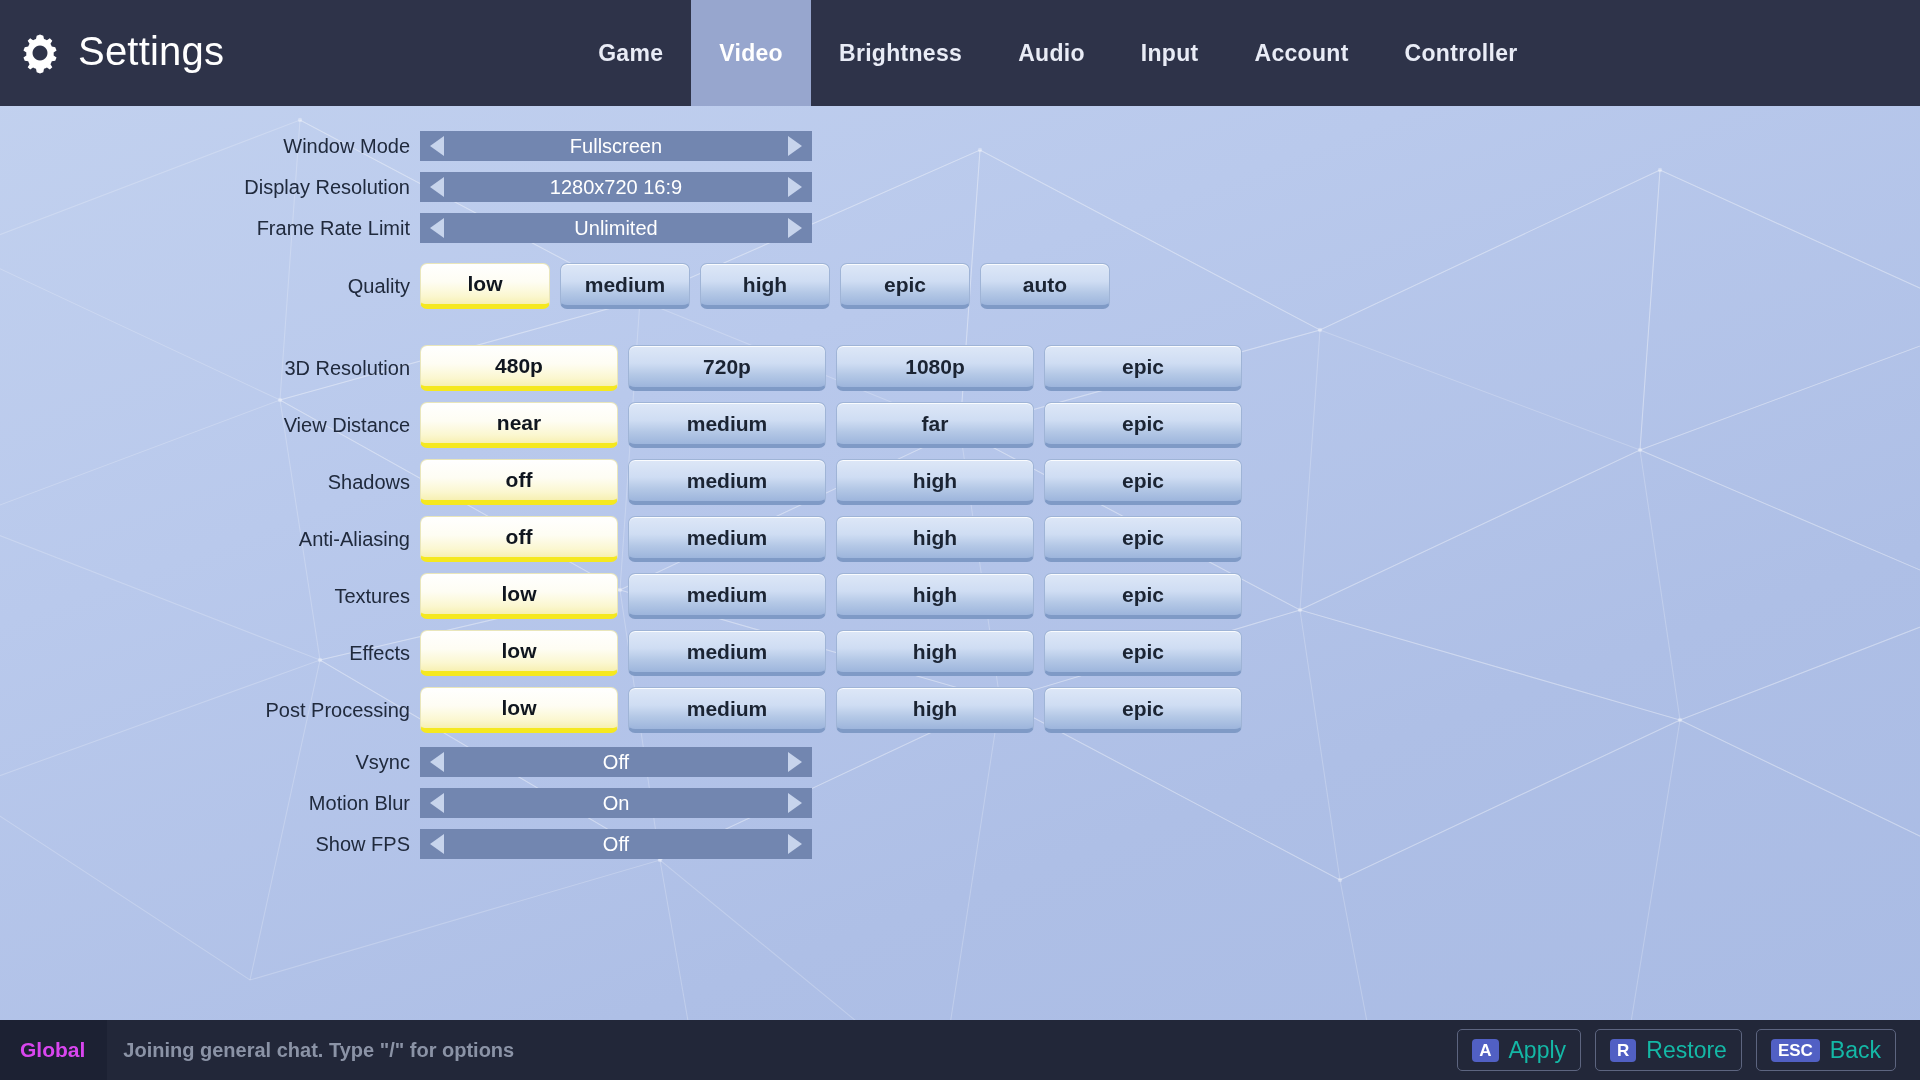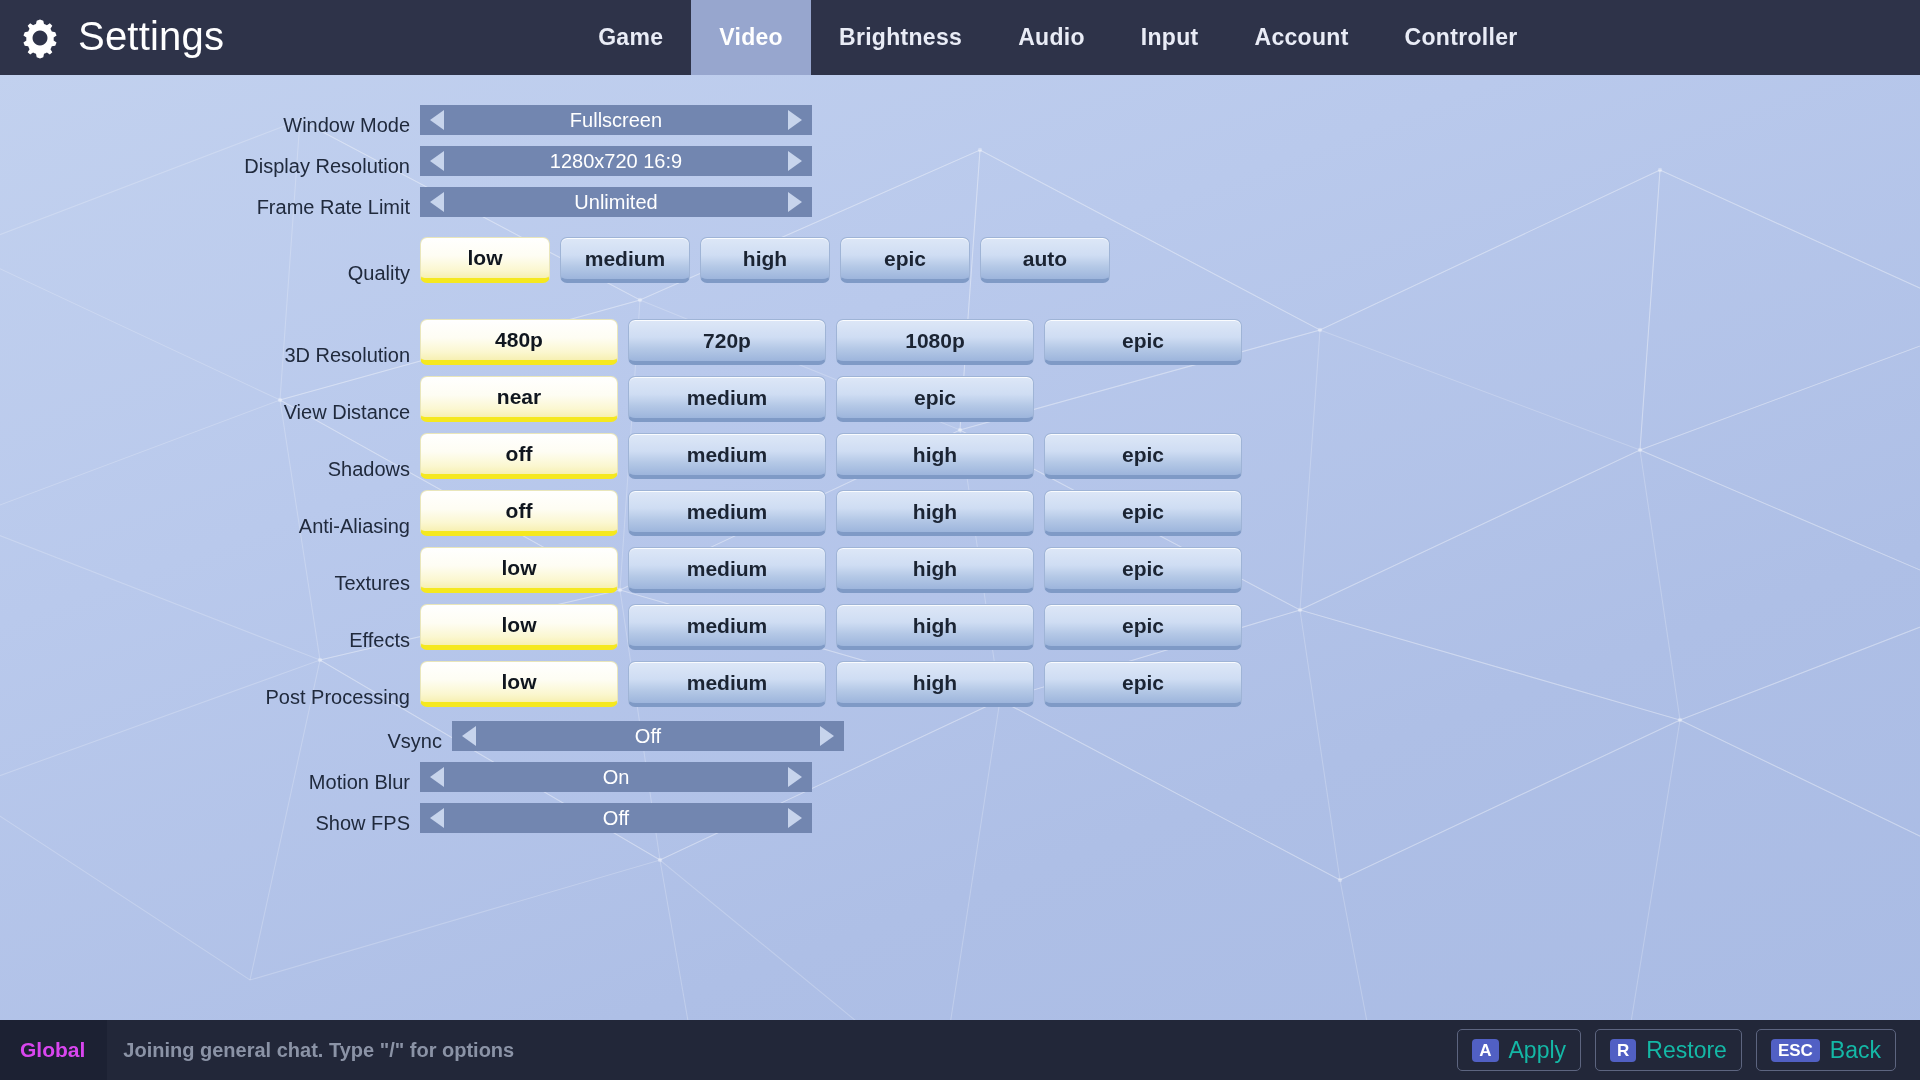--- a/index.html
+++ b/index.html
@@ -25,21 +25,21 @@
     inset: 0;
     width: 1920px;
     height: 1080px;
     pointer-events: none;
   }
 
   
   .topbar {
     position: relative;
     z-index: 5;
-    height: 75px;
+    height: 106px;
     background: #2e3349;
     display: flex;
     align-items: stretch;
   }
   .brand {
     display: flex;
     align-items: center;
     gap: 16px;
     padding-left: 18px;
     flex: 0 0 auto;
@@ -78,21 +78,21 @@
 
   
   .content {
     position: relative;
     z-index: 4;
     padding-top: 20px;
   }
 
   .row {
     display: flex;
-    align-items: flex-end;
+    align-items: center;
     height: 40px;
     margin-bottom: 1px;
   }
   .row.group-gap { margin-top: 26px; }
   .row.opt { height: 56px; margin-bottom: 1px; }
 
   .row-label {
     width: 420px;
     text-align: right;
     padding-right: 10px;
@@ -346,20 +346,21 @@
         <div class="optbtn w-4">1080p</div>
         <div class="optbtn w-4">epic</div>
       </div>
     </div>
 
     <div class="row opt">
       <div class="row-label">View Distance</div>
       <div class="optgroup">
         <div class="optbtn w-4 selected">near</div>
         <div class="optbtn w-4">medium</div>
+        <div class="optbtn w-4">far</div>
         <div class="optbtn w-4">epic</div>
       </div>
     </div>
 
     <div class="row opt">
       <div class="row-label">Shadows</div>
       <div class="optgroup">
         <div class="optbtn w-4 selected">off</div>
         <div class="optbtn w-4">medium</div>
         <div class="optbtn w-4">high</div>
@@ -400,21 +401,21 @@
     <div class="row opt">
       <div class="row-label">Post Processing</div>
       <div class="optgroup">
         <div class="optbtn w-4 selected">low</div>
         <div class="optbtn w-4">medium</div>
         <div class="optbtn w-4">high</div>
         <div class="optbtn w-4">epic</div>
       </div>
     </div>
 
-    <div class="row" style="margin-top:4px;padding-left:32px;">
+    <div class="row" style="margin-top:4px;">
       <div class="row-label">Vsync</div>
       <div class="spinner">
         <div class="spin-arrow left"></div>
         <div class="spin-value">Off</div>
         <div class="spin-arrow right"></div>
       </div>
     </div>
 
     <div class="row">
       <div class="row-label">Motion Blur</div>

